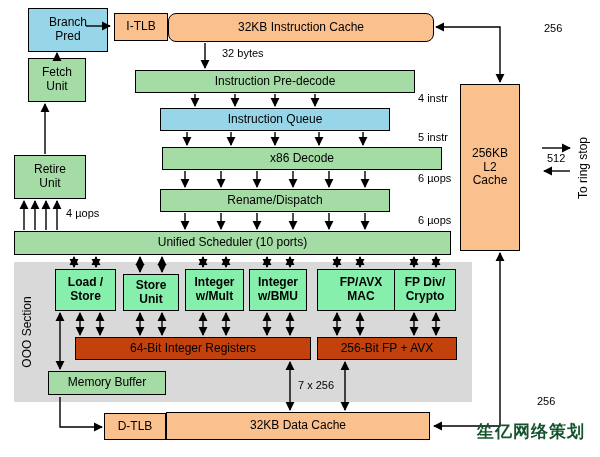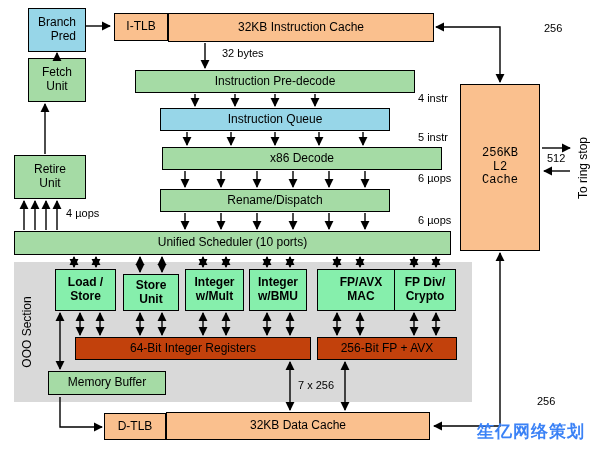--- a/index.html
+++ b/index.html
@@ -13,36 +13,36 @@
   .cyan{background:#97D6E8;}
   .regblue{background:#c2410c;}
   .purple{background:#86efac;font-weight:bold;}
   .ooo-bg{position:absolute;left:14px;top:262px;width:458px;height:140px;
           background:#D9D9D9;z-index:0;}
   .lbl{position:absolute;font-size:11px;white-space:nowrap;z-index:3;}
   .vlabel{position:absolute;display:flex;align-items:center;justify-content:center;z-index:3;}
   .vlabel span{transform:rotate(-90deg);white-space:nowrap;font-size:12px;}
   svg.arrows{position:absolute;left:0;top:0;z-index:2;pointer-events:none;}
   .watermark{position:absolute;left:477px;top:420px;z-index:4;
-             color:#3b82f6;font-size:17px;font-weight:700;letter-spacing:1px;}
+             color:#14532d;font-size:17px;font-weight:700;letter-spacing:1px;}
 </style>
 </head>
 <body>
 
 <div class="canvas">
 
   <div class="ooo-bg"></div>
 
-  <div class="box cyan" style="left:28px;top:8px;width:58px;height:44px;text-align:right;">Branch
+  <div class="box cyan" style="left:28px;top:8px;width:80px;height:44px;">Branch
 Pred</div>
   <div class="box green" style="left:28px;top:58px;width:58px;height:44px;">Fetch
 Unit</div>
   <div class="box orange" style="left:114px;top:13px;width:54px;height:28px;">I-TLB</div>
-  <div class="box orange" style="left:168px;top:13px;width:266px;height:29px;">32KB Instruction Cache</div>
-  <div class="box orange" style="left:460px;top:84px;width:80px;height:167px;font-family:Liberation Mono, monospace;">256KB
+  <div class="box orange" style="left:168px;top:13px;width:266px;height:29px;border-radius:8px;">32KB Instruction Cache</div>
+  <div class="box orange" style="left:460px;top:84px;width:60px;height:167px;">256KB
 L2
 Cache</div>
 
   <div class="box green" style="left:135px;top:70px;width:280px;height:23px;">Instruction Pre-decode</div>
   <div class="box cyan" style="left:160px;top:108px;width:230px;height:23px;">Instruction Queue</div>
   <div class="box green" style="left:135px;top:147px;width:280px;height:23px;margin-left:27px;">x86 Decode</div>
   <div class="box green" style="left:160px;top:189px;width:230px;height:23px;">Rename/Dispatch</div>
   <div class="box green" style="left:14px;top:231px;width:437px;height:24px;">Unified Scheduler (10 ports)</div>
   <div class="box green" style="left:14px;top:155px;width:72px;height:44px;">Retire
 Unit</div>

